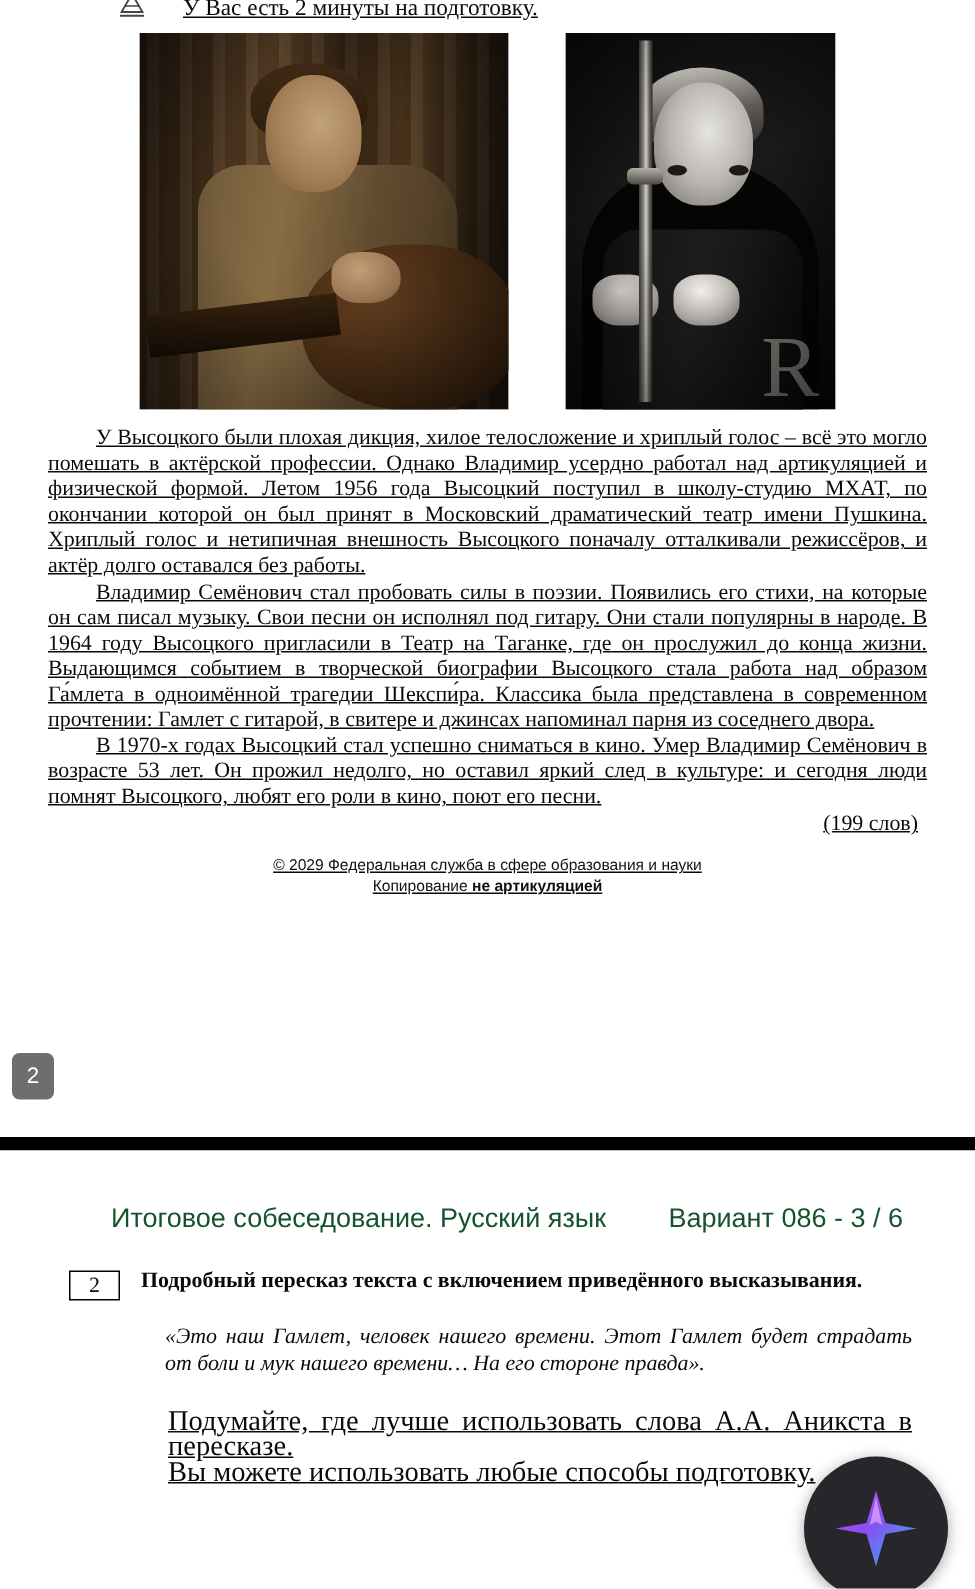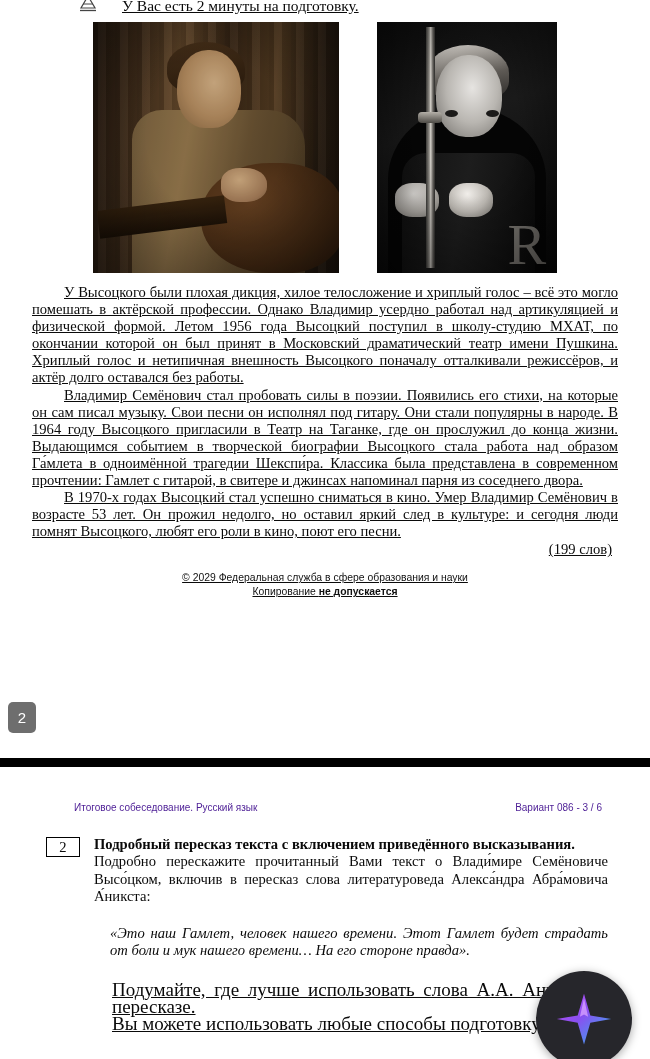--- a/index.html
+++ b/index.html
@@ -124,23 +124,23 @@
     justify-content: center;
     z-index: 30;
   }
 
   
   .doc-header {
     display: flex;
     justify-content: space-between;
     align-items: baseline;
     font-family: "Liberation Sans", sans-serif;
-    font-size: 10px;
+    font-size: 18px;
     padding: 35px 20px 0 46px;
-    color: #4c1d95;
+    color: #14532d;
   }
 
   
   .task-block {
     display: flex;
     align-items: flex-start;
     margin-top: 23px;
     padding-left: 18px;
   }
   .task-number {
@@ -388,41 +388,40 @@
 
   <div class="body-text">
     <p>У Высоцкого были плохая дикция, хилое телосложение и хриплый голос – всё это могло помешать в актёрской профессии. Однако Владимир усердно работал над артикуляцией и физической формой. Летом 1956 года Высоцкий поступил в школу-студию МХАТ, по окончании которой он был принят в Московский драматический театр имени Пушкина. Хриплый голос и нетипичная внешность Высоцкого поначалу отталкивали режиссёров, и актёр долго оставался без работы.</p>
     <p>Владимир Семёнович стал пробовать силы в поэзии. Появились его стихи, на которые он сам писал музыку. Свои песни он исполнял под гитару. Они стали популярны в народе. В 1964 году Высоцкого пригласили в Театр на Таганке, где он прослужил до конца жизни. Выдающимся событием в творческой биографии Высоцкого стала работа над образом Га́млета в одноимённой трагедии Шекспи́ра. Классика была представлена в современном прочтении: Гамлет с гитарой, в свитере и джинсах напоминал парня из соседнего двора.</p>
     <p>В 1970-х годах Высоцкий стал успешно сниматься в кино. Умер Владимир Семёнович в возрасте 53 лет. Он прожил недолго, но оставил яркий след в культуре: и сегодня люди помнят Высоцкого, любят его роли в кино, поют его песни.</p>
     <div class="words-count">(199 слов)</div>
   </div>
 
   <div class="copyright">
     <div>© 2029 Федеральная служба в сфере образования и науки</div>
-    <div><span>Копирование </span><b>не допускается</b></div>
+    <div><span>Копирование </span><b>не артикуляцией</b></div>
   </div>
 </div>
 
 <div class="page-badge">2</div>
 
 <div class="gap-strip"></div>
 <div class="page-divider"></div>
 
 <div class="page page-two">
 
   <div class="doc-header">
     <span>Итоговое собеседование. Русский язык</span>
     <span>Вариант 086 - 3 / 6</span>
   </div>
 
   <div class="task-block">
     <div class="task-number">2</div>
     <div class="task-body">
       <div class="task-title">Подробный пересказ текста с включением приведённого высказывания.</div>
-      <div class="task-instr">Подробно перескажите прочитанный Вами текст о Влади́мире Семёновиче Высо́цком, включив в пересказ слова литературоведа Алекса́ндра Абра́мовича А́никста:</div>
       <div class="quote">«Это наш Гамлет, человек нашего времени. Этот Гамлет будет страдать от боли и мук нашего времени… На его стороне правда».</div>
       <div class="task-outro">
         <div>Подумайте, где лучше использовать слова А.А. Аникста в пересказе.</div>
         <div class="nojustify">Вы можете использовать любые способы подготовку.</div>
       </div>
     </div>
   </div>
 
   <div class="bottom-icon">
     <svg viewBox="0 0 22 16" width="22" height="16">

